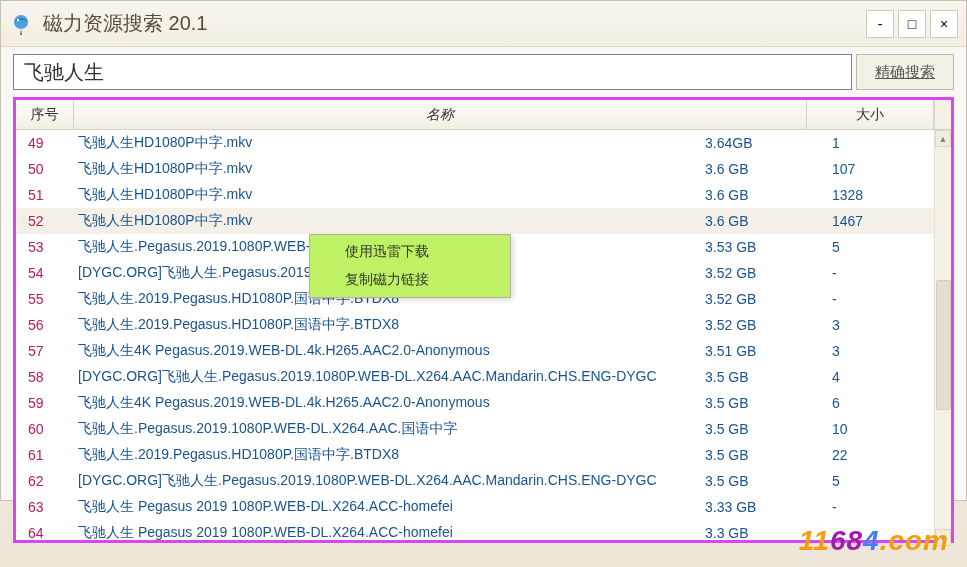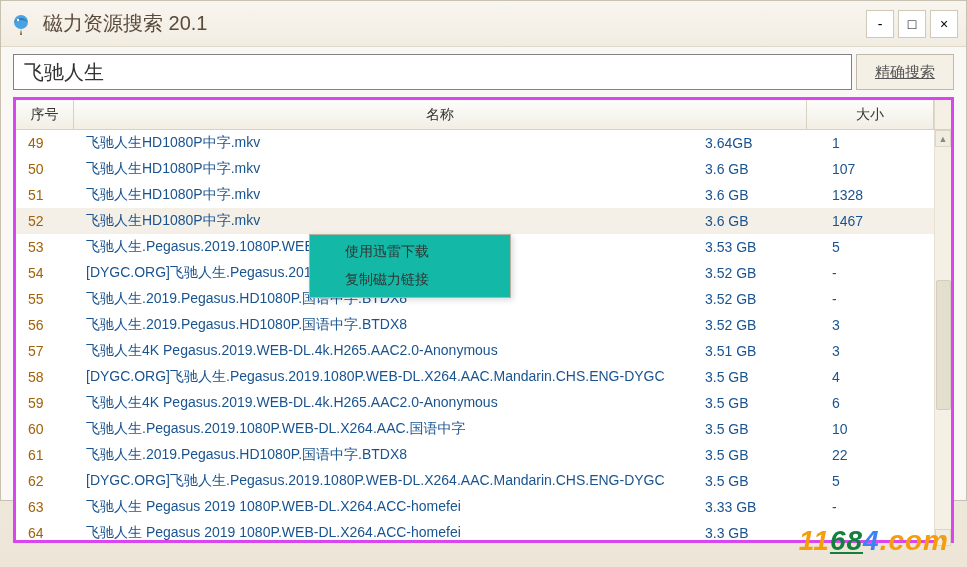--- a/index.html
+++ b/index.html
@@ -11,40 +11,40 @@
 .title-extra { color: #b8b0a0; margin-left: 8px; filter: blur(3px); }
 .win-controls { display: flex; gap: 4px; }
 .win-btn { width: 28px; height: 28px; border: 1px solid #d0c8b8; background: #fff; font-size: 14px; display: flex; align-items: center; justify-content: center; cursor: pointer; }
 .search-row { height: 50px; display: flex; align-items: center; padding: 8px 12px; gap: 4px; }
 .search-input { flex: 1; height: 36px; border: 1px solid #808080; padding: 0 10px; font-size: 20px; color: #333; }
 .action-btn { height: 36px; padding: 0 18px; border: 1px solid #c0b8a8; background: #f4f0e6; font-size: 15px; color: #555; cursor: pointer; text-decoration: underline; }
 .table-wrap { margin: 0 12px 12px 12px; border: 3px solid #d946ef; background: #fff; position: relative; height: 446px; }
 .table-header { display: flex; height: 30px; background: linear-gradient(180deg, #fdfdfb 0%, #f2eee4 100%); border-bottom: 1px solid #d8d0c0; }
 .th { border-right: 1px solid #d8d0c0; display: flex; align-items: center; justify-content: center; font-size: 14px; color: #333; }
 .th-idx { width: 58px; }
-.th-name { flex: 1; }
+.th-name { flex: 1; font-style: italic; }
 .th-size { width: 127px; }
 .th-count { width: 108px; }
 .scrollbar-col { width: 17px; border-left: 1px solid #e0d8c8; background: #f4f0e6; }
 .table-body { position: relative; height: 416px; overflow: hidden; }
 .row { display: flex; height: 26px; align-items: center; font-size: 14px; }
 .row.selected { background: #f4f0e8; }
-.cell-idx { width: 58px; padding-left: 12px; color: #a16207; }
-.cell-name { flex: 1; padding-left: 4px; color: #1a5490; white-space: nowrap; overflow: hidden; text-overflow: ellipsis; margin-left: 8px; }
+.cell-idx { width: 58px; padding-left: 12px; color: #be185d; }
+.cell-name { flex: 1; padding-left: 4px; color: #1a5490; white-space: nowrap; overflow: hidden; text-overflow: ellipsis; }
 .cell-size { width: 127px; padding-left: 6px; color: #1a5490; }
 .cell-count { width: 108px; padding-left: 6px; color: #1a5490; }
 .row .spacer-sb { width: 17px; }
 .scrollbar-v { position: absolute; right: 0; top: 30px; width: 17px; height: 416px; background: #f4f0e6; border-left: 1px solid #e8e0d0; }
 .sb-arrow { height: 17px; background: #f0ece0; border: 1px solid #dcd4c4; display: flex; align-items: center; justify-content: center; font-size: 9px; color: #888; }
 .sb-thumb { position: absolute; top: 150px; width: 15px; left: 1px; height: 130px; background: #e4dece; border: 1px solid #d4ccbc; border-radius: 2px; }
-.context-menu { position: absolute; left: 309px; top: 234px; width: 202px; background: #14b8a6; border: 1px solid #b8b0a0; box-shadow: 2px 2px 6px rgba(0,0,0,0.15); padding: 3px; z-index: 100; }
+.context-menu { position: absolute; left: 309px; top: 234px; width: 202px; background: #bef264; border: 1px solid #b8b0a0; box-shadow: 2px 2px 6px rgba(0,0,0,0.15); padding: 3px; z-index: 100; }
 .menu-item { padding: 5px 0 5px 32px; font-size: 14px; color: #333; cursor: pointer; }
 .watermark { position: absolute; right: 18px; bottom: 10px; font-size: 28px; font-weight: 900; font-style: italic; letter-spacing: 1px; }
 .watermark .g1 { color: #f59e0b; }
-.watermark .g2 { color: #15803d; text-decoration: underline; }
+.watermark .g2 { color: #a21caf; }
 .watermark .g3 { color: #3b82f6; }
 </style>
 </head>
 <body>
 
 <div class="window">
   <div class="titlebar">
     <svg class="app-icon" viewBox="0 0 24 24">
       <circle cx="12" cy="10" r="7" fill="#4aa3e0"></circle>
       <path d="M5 10 Q12 2 19 10 Q12 6 5 10" fill="#2d7ab8"></path>

